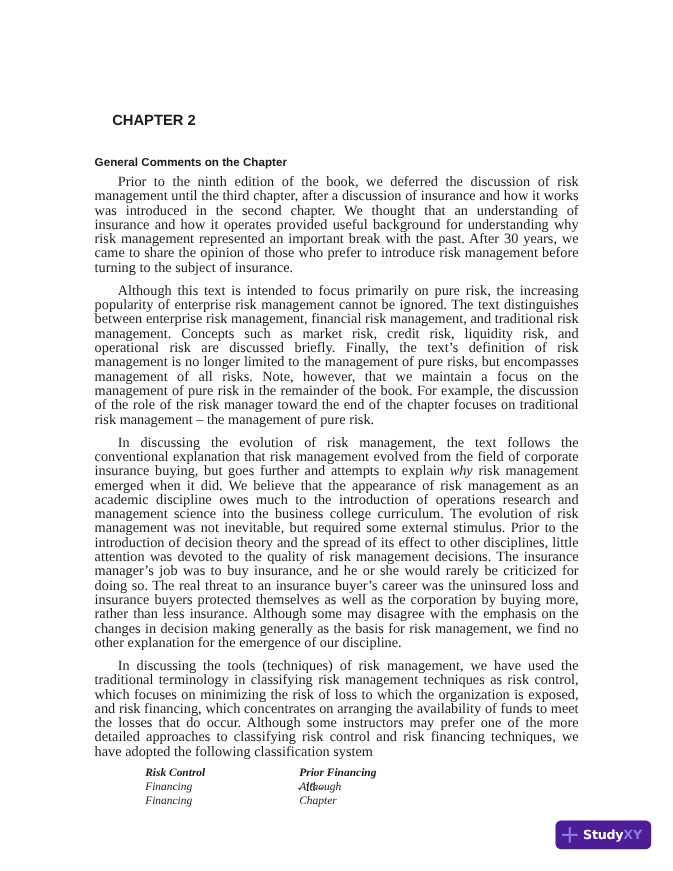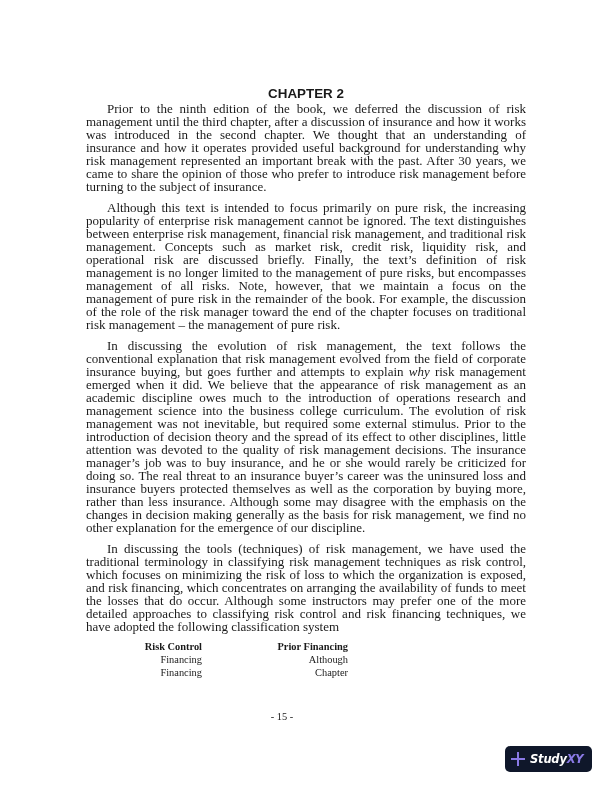--- a/index.html
+++ b/index.html
@@ -18,22 +18,22 @@
       position: absolute;
       left: 86px;
       top: 86px;
       width: 440px;
     }
     .chapter-title {
       font-family: "Liberation Sans", sans-serif;
       font-weight: bold;
       font-size: 13.4px;
       line-height: 16px;
-      text-align: center;
-      margin: 0;
+      text-align: left;
+      margin: 16px;
     }
     .section-heading {
       font-family: "Liberation Sans", sans-serif;
       font-weight: bold;
       font-size: 10.6px;
       margin: 18px 0 3px 0;
       line-height: 13px;
     }
     .para {
       font-family: "Liberation Serif", serif;
@@ -48,47 +48,47 @@
       position: relative;
       font-family: "Liberation Serif", serif;
       font-size: 10.4px;
       line-height: 13px;
       margin-top: -1px;
       height: 40px;
     }
     .col {
       position: absolute;
       top: 0;
-      text-align: right;
+      text-align: left;
+      font-style: italic;
     }
     .col.c1 { left: 46px; width: 70px; }
     .col.c2 { left: 186px; width: 76px; }
     .col .head { font-weight: bold; }
     .page-num {
       position: absolute;
       top: 711px;
       left: 0;
       width: 564px;
       text-align: center;
       font-family: "Liberation Serif", serif;
       font-size: 10.4px;
     }
     .badge {
       position: absolute;
       left: 505px;
       top: 746px;
       width: 87px;
       height: 26px;
-      background: #0f172a;
+      background: #4c1d95;
       border-radius: 5px;
       display: flex;
       align-items: center;
       padding-left: 6px;
       box-sizing: border-box;
-      font-style: italic;
     }
     .badge-icon {
       width: 14px;
       height: 14px;
       position: relative;
       margin-right: 5px;
     }
     .badge-icon::before, .badge-icon::after {
       content: "";
       position: absolute;
@@ -104,20 +104,21 @@
       letter-spacing: -0.2px;
     }
     .badge-text .accent { color: #8a7ae6; }
   </style>
 </head>
 <body>
 
 <div class="page">
   <h1 class="chapter-title">CHAPTER 2</h1>
 
+  <h2 class="section-heading" style="margin-top:24px">General Comments on the Chapter</h2>
 
   <p class="para">Prior to the ninth edition of the book, we deferred the discussion of risk management until the third chapter, after a discussion of insurance and how it works was introduced in the second chapter.  We thought that an understanding of insurance and how it operates provided useful background for understanding why risk management represented an important break with the past. After 30 years, we came to share the opinion of those who prefer to introduce risk management before turning to the subject of insurance.</p>
   <p class="para">Although this text is intended to focus primarily on pure risk, the increasing popularity of enterprise risk management cannot be ignored.  The text distinguishes between enterprise risk management, financial risk management, and traditional risk management.  Concepts such as market risk, credit risk, liquidity risk, and operational risk are discussed briefly.  Finally, the text’s definition of risk management is no longer limited to the management of pure risks, but encompasses management of all risks.  Note, however, that we maintain a focus on the management of pure risk in the remainder of the book.  For example, the discussion of the role of the risk manager toward the end of the chapter focuses on traditional risk management – the management of pure risk.</p>
   <p class="para"><span>In discussing the evolution of risk management, the text follows the conventional explanation that risk management evolved from the field of corporate insurance buying, but goes further and attempts to explain </span><b>why</b><span> risk management emerged when it did.  We believe that the appearance of risk management as an academic discipline owes much to the introduction of operations research and management science into the business college curriculum.  The evolution of risk management was not inevitable, but required some external stimulus.  Prior to the introduction of decision theory and the spread of its effect to other disciplines, little attention was devoted to the quality of risk management decisions.  The insurance manager’s job was to buy insurance, and he or she would rarely be criticized for doing so.  The real threat to an insurance buyer’s career was the uninsured loss and insurance buyers protected themselves as well as the corporation by buying more, rather than less insurance. Although some may disagree with the emphasis on the changes in decision making generally as the basis for risk management, we find no other explanation for the emergence of our discipline.</span></p>
   <p class="para">In discussing the tools (techniques) of risk management, we have used the traditional terminology in classifying risk management techniques as risk control, which focuses on minimizing the risk of loss to which the organization is exposed, and risk financing, which concentrates on arranging the availability of funds to meet the losses that do occur.  Although some instructors may prefer one of the more detailed approaches to classifying risk control and risk financing techniques, we have adopted the following classification system</p>
 
   <div class="classify">
     <div class="col c1">
       <div class="head">Risk Control</div>
       <div>Financing</div>

